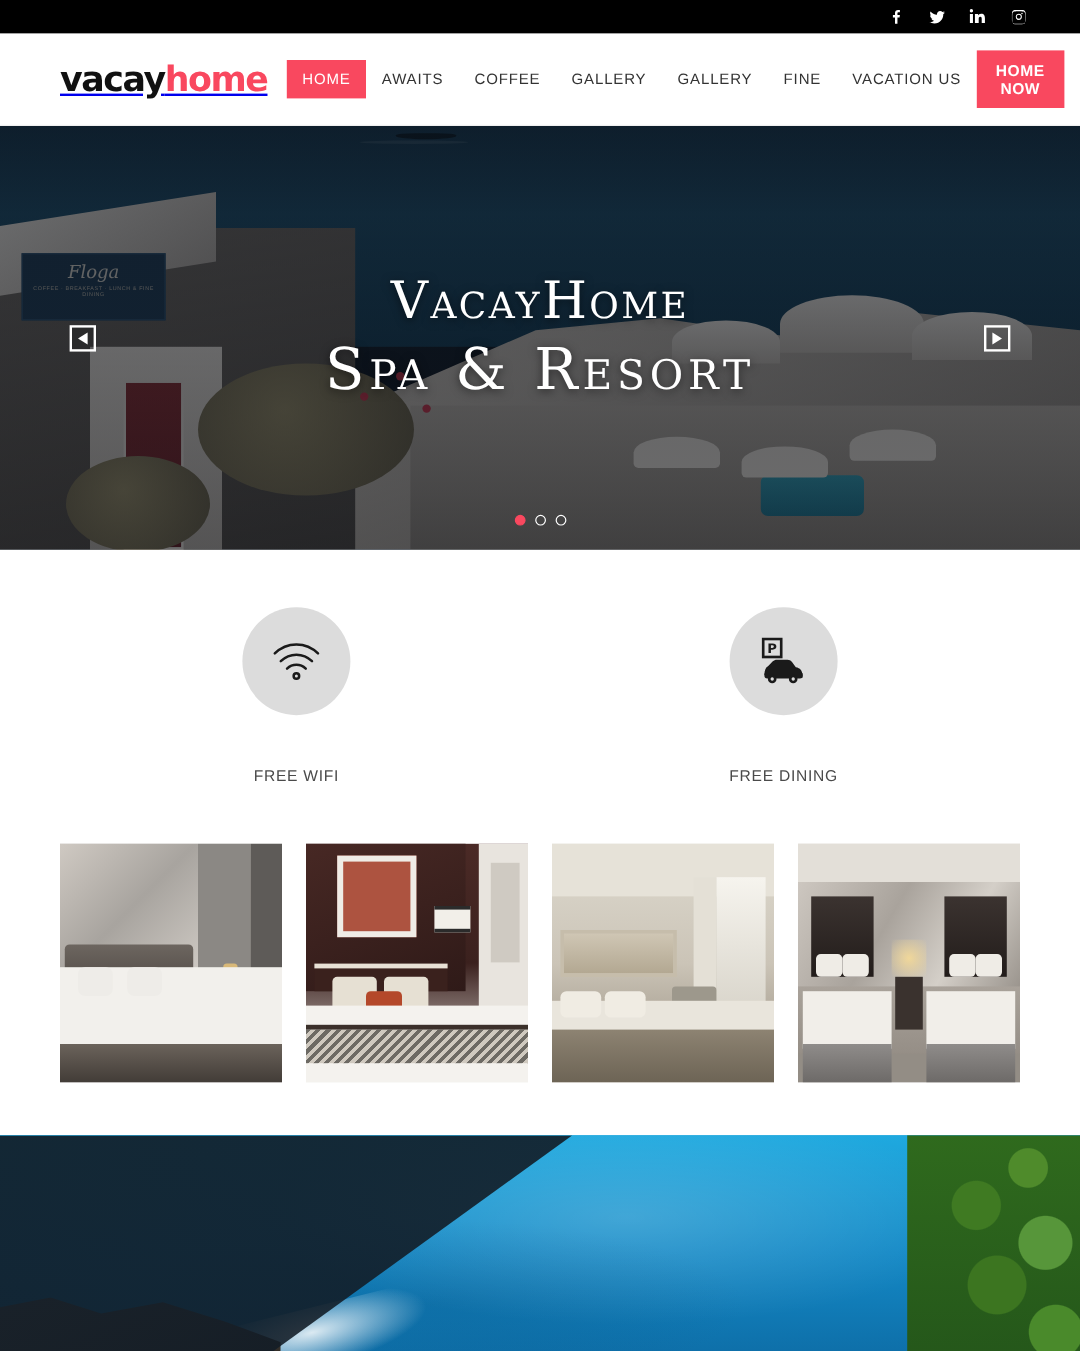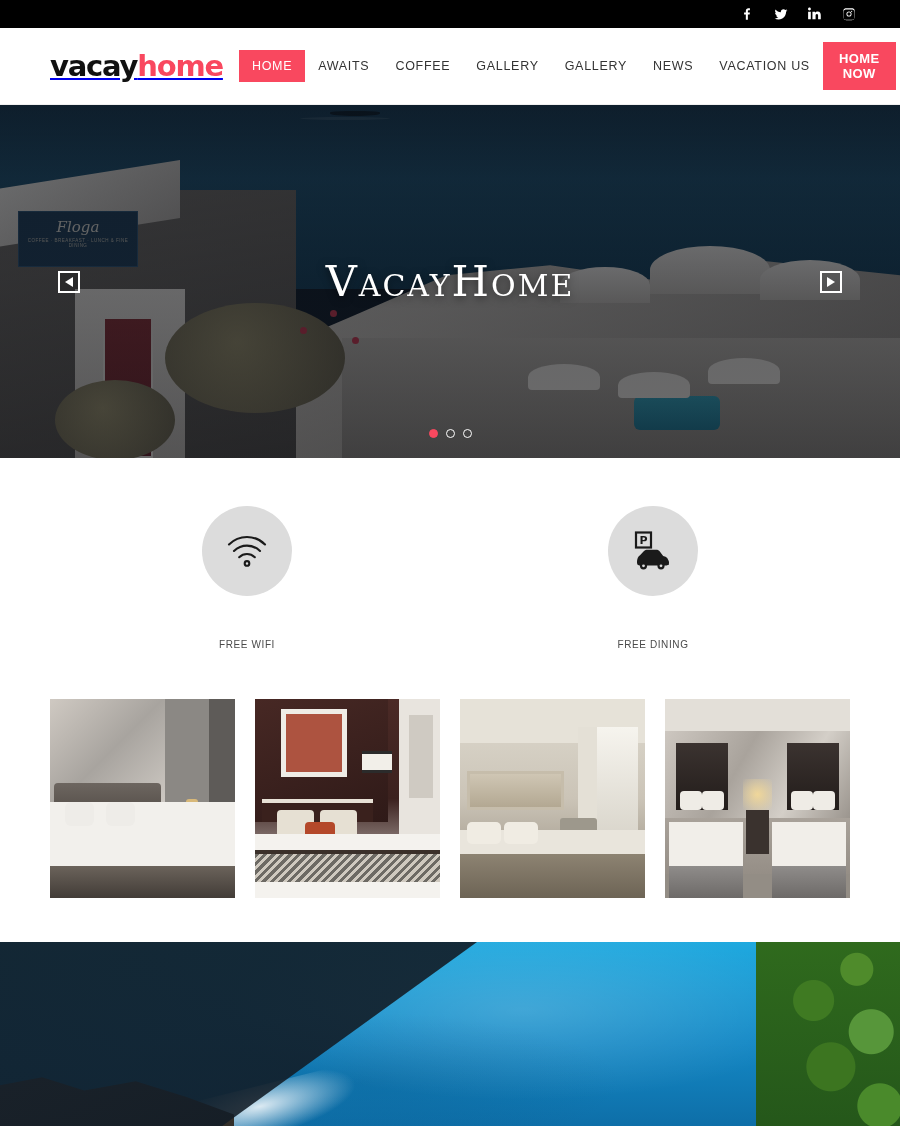--- a/index.html
+++ b/index.html
@@ -179,21 +179,21 @@
   .features {
     display:flex; padding:48px 44px 0 44px; background:#fff;
   }
   .feat { flex:1; display:flex; flex-direction:column; align-items:center; }
   .feat .circle {
     width:90px;height:90px;border-radius:50%; background:#dcdcdc;
     display:flex; align-items:center; justify-content:center;
   }
   .feat .circle svg { display:block; }
   .feat .flabel {
-    margin-top:43px; font-size:10px; letter-spacing:.6px; color:#4a4a4a;
+    margin-top:43px; font-size:13px; letter-spacing:.6px; color:#4a4a4a;
     white-space:nowrap;
   }
 
   
   .gallery { display:flex; gap:20px; padding:49px 50px 0 50px; background:#fff; }
   .gcard { flex:1; height:199px; overflow:hidden; position:relative; }
   .gcard .ph { position:absolute; inset:0; }
 
   
   .r1 { background:linear-gradient(180deg,#b8b3ad 0%,#9e9890 45%,#6a6058 100%); }
@@ -351,21 +351,21 @@
 <div class="header">
   <a href="#" class="logo">
     <span class="lg-a">vacay</span><span class="lg-b">home</span>
   </a>
   <nav class="mainnav">
     <a href="#" class="active">HOME</a>
     <a href="#">AWAITS</a>
     <a href="#">COFFEE</a>
     <a href="#">GALLERY</a>
     <a href="#">GALLERY</a>
-    <a href="#">NEWS</a>
+    <a href="#">FINE</a>
     <a href="#">VACATION US</a>
   </nav>
   <button class="book-now">HOME NOW</button>
 </div>
 
 <div class="hero">
   <div class="hero-img">
     <div class="sea">
       <div class="sea-wake"></div>
       <div class="sea-boat"></div>
@@ -390,20 +390,21 @@
     <div class="bush b1"></div>
     <div class="bush b2"></div>
     <div class="flower" style="left:330px;top:205px"></div>
     <div class="flower" style="left:300px;top:222px"></div>
     <div class="flower" style="left:352px;top:232px"></div>
   </div>
   <div class="hero-shade"></div>
 
   <div class="hero-text">
     <div class="l1">VacayHome</div>
+    <div class="l2">Spa &amp; Resort</div>
   </div>
 
   <div class="arrow prev">
     <i></i>
   </div>
   <div class="arrow next">
     <i></i>
   </div>
 
   <div class="dots">

